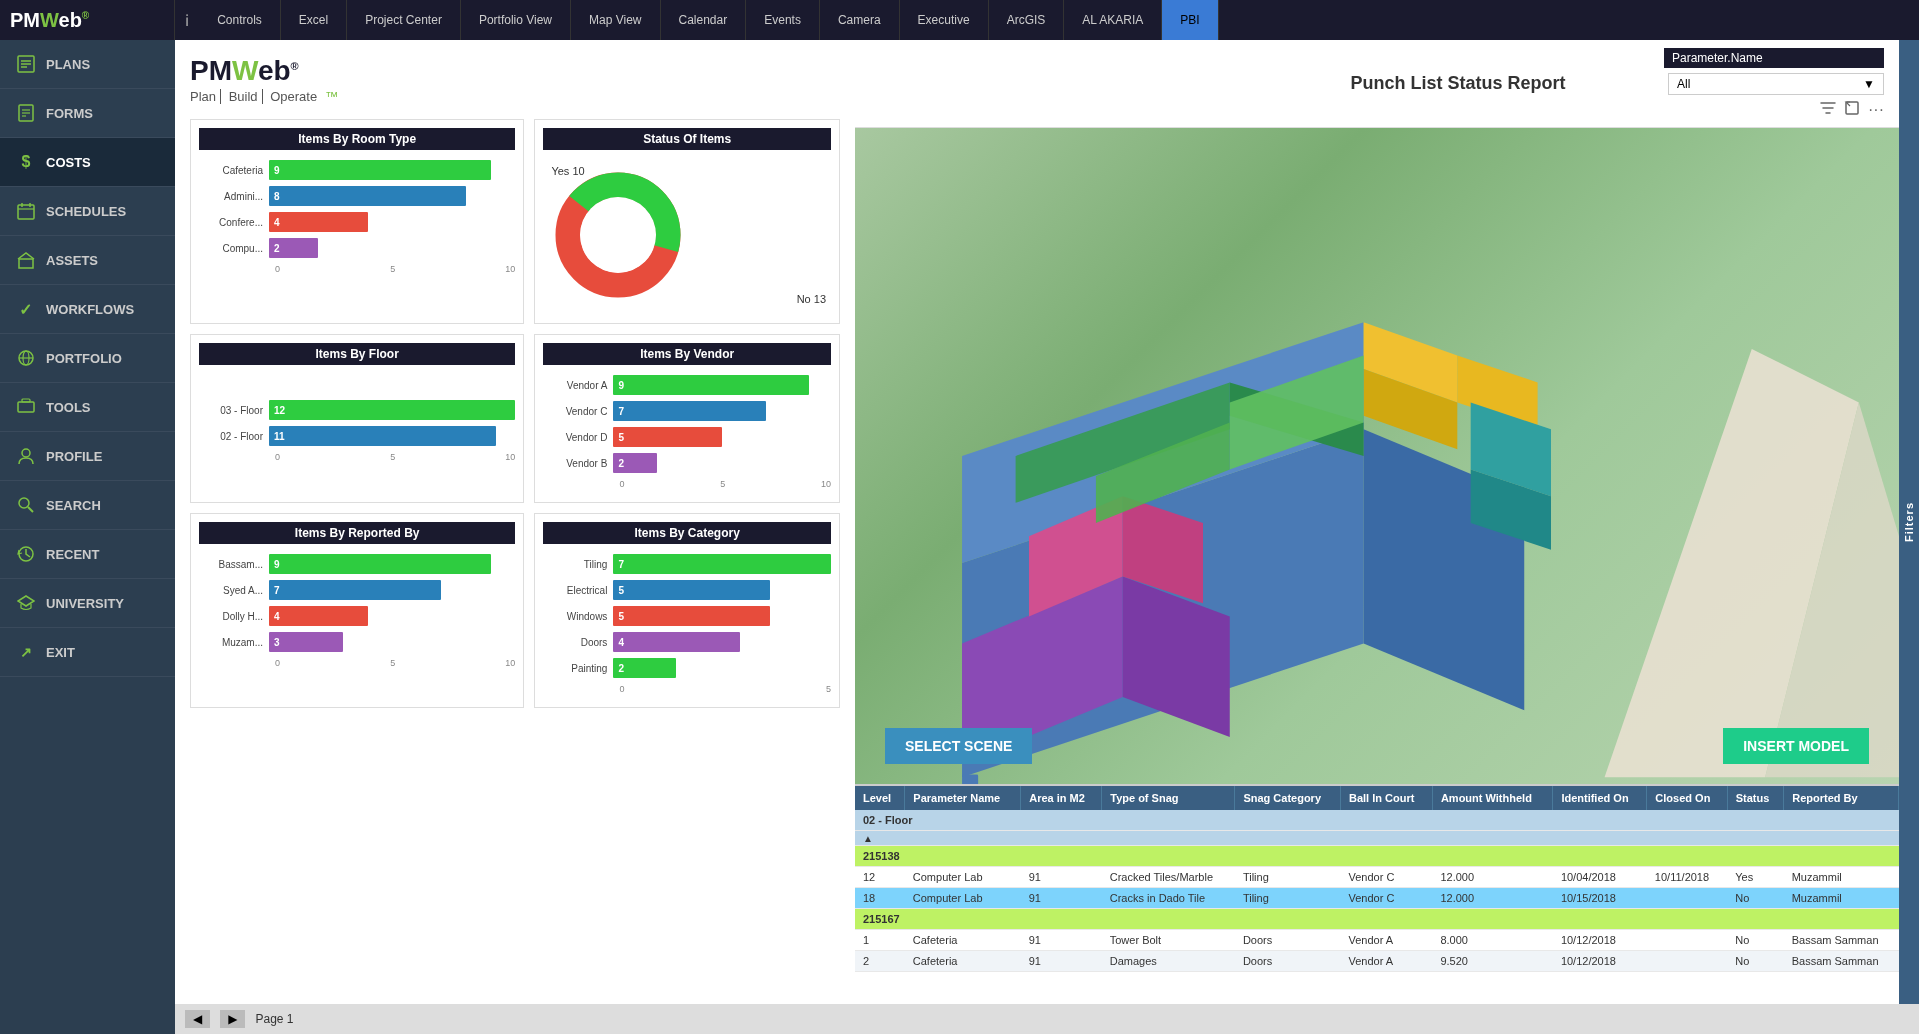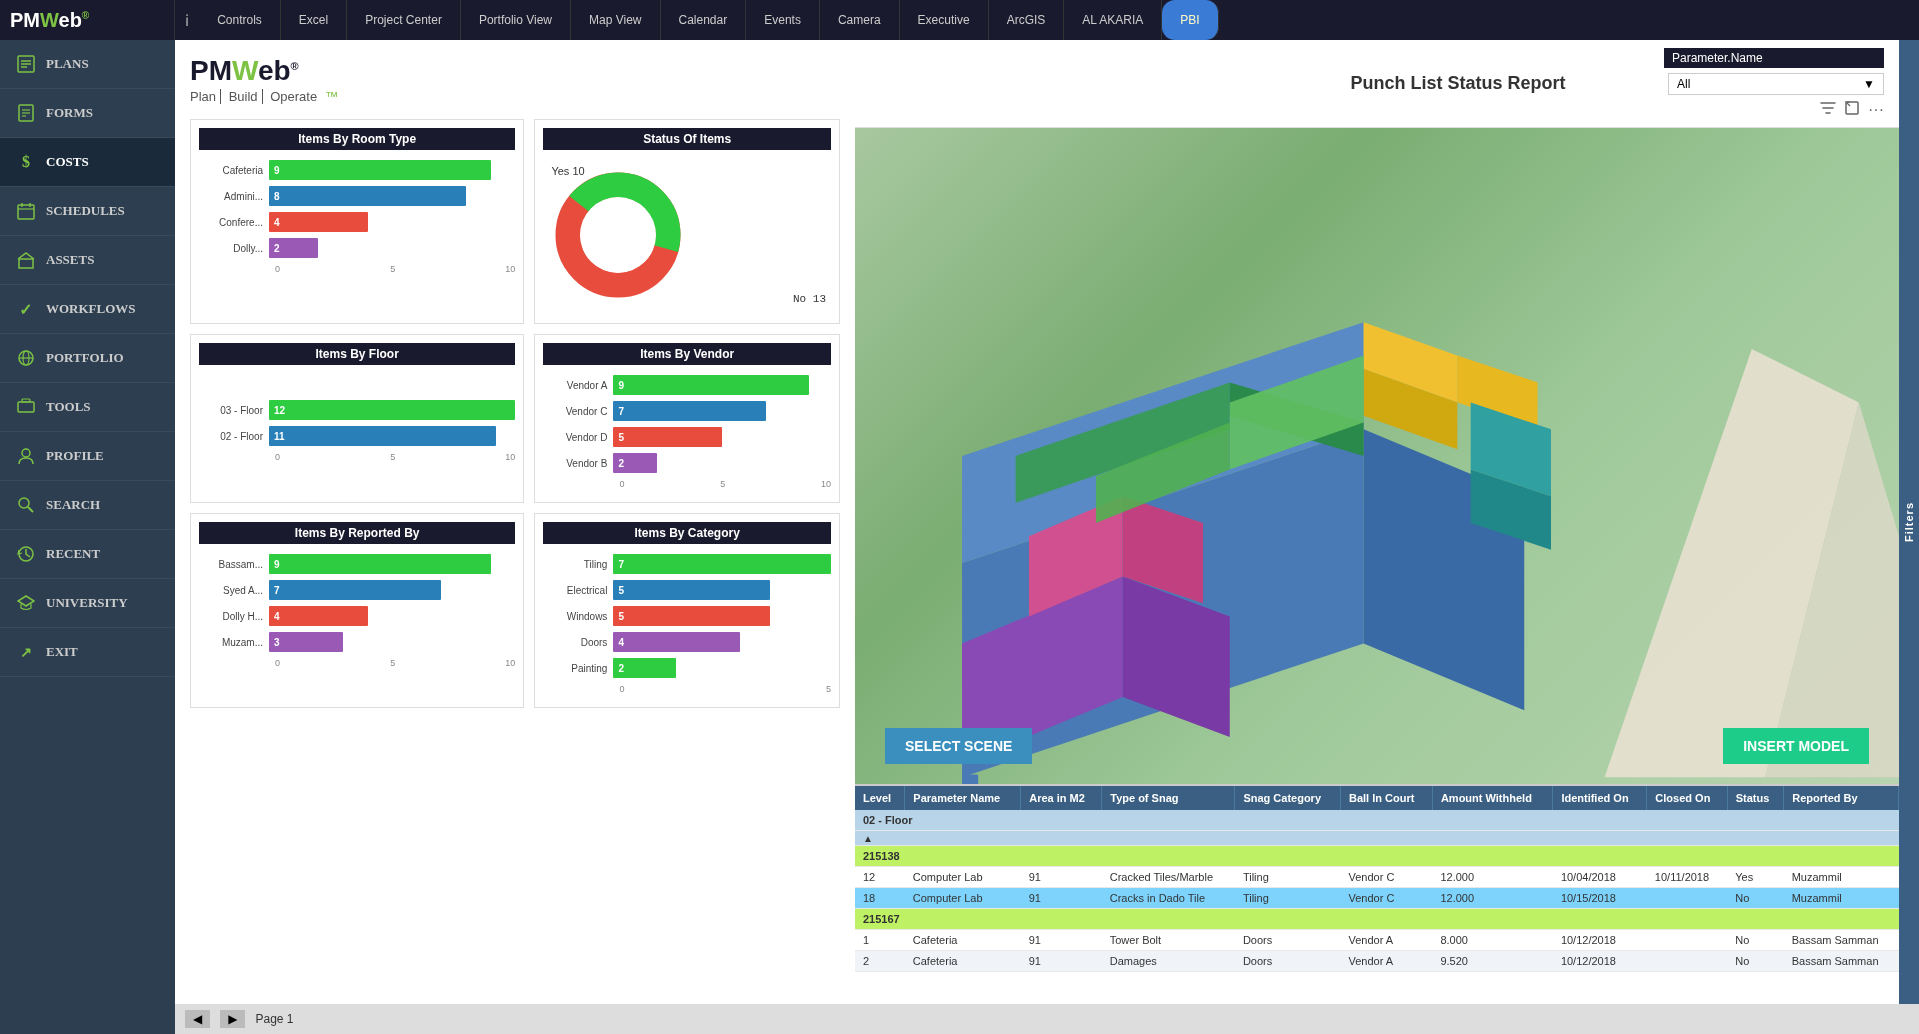--- a/index.html
+++ b/index.html
@@ -40,21 +40,21 @@
       display: flex;
       align-items: center;
       cursor: pointer;
       border-right: 1px solid #333;
       height: 100%;
     }
     .nav-item:hover, .nav-item.active {
       background: #3a7bd5;
       color: white;
     }
-    .nav-item.active { background: #3a7bd5; color: #fef9c3; border-radius: 13px; }
+    .nav-item.active { background: #3a7bd5; color: #000000; }
     .info-icon {
       color: #aaa;
       font-size: 16px;
       padding: 0 10px;
       cursor: pointer;
     }
 
     
     .main-layout {
       display: flex;
@@ -73,21 +73,20 @@
     .sidebar-item {
       display: flex;
       align-items: center;
       padding: 14px 16px;
       color: #ccc;
       cursor: pointer;
       font-size: 13px;
       font-weight: bold;
       border-bottom: 1px solid #3a4a5c;
       gap: 10px;
-      font-family: Liberation Serif, serif;
     }
     .sidebar-item.active { background: #1a2a3a; color: white; }
     .sidebar-icon {
       width: 20px;
       height: 20px;
       display: flex;
       align-items: center;
       justify-content: center;
       font-size: 14px;
     }
@@ -225,21 +224,20 @@
       left: 8px;
       font-size: 10px;
       color: #333;
     }
     .donut-label-no {
       position: absolute;
       bottom: 5px;
       right: 5px;
       font-size: 10px;
       color: #333;
-      font-family: Liberation Mono, monospace;
     }
 
     
     .right-panel {
       flex: 1;
       display: flex;
       flex-direction: column;
       overflow: hidden;
     }
 
@@ -585,21 +583,21 @@
                   <div class="bar blue" style="width:80%">8</div>
                 </div>
               </div>
               <div class="bar-row">
                 <span class="bar-label">Confere...</span>
                 <div class="bar-wrapper">
                   <div class="bar red" style="width:40%">4</div>
                 </div>
               </div>
               <div class="bar-row">
-                <span class="bar-label">Dolly...</span>
+                <span class="bar-label">Compu...</span>
                 <div class="bar-wrapper">
                   <div class="bar purple" style="width:20%">2</div>
                 </div>
               </div>
               <div class="axis-labels">
                 <span>0</span>
                   <span>5</span>
                   <span>10</span>
               </div>
             </div>

